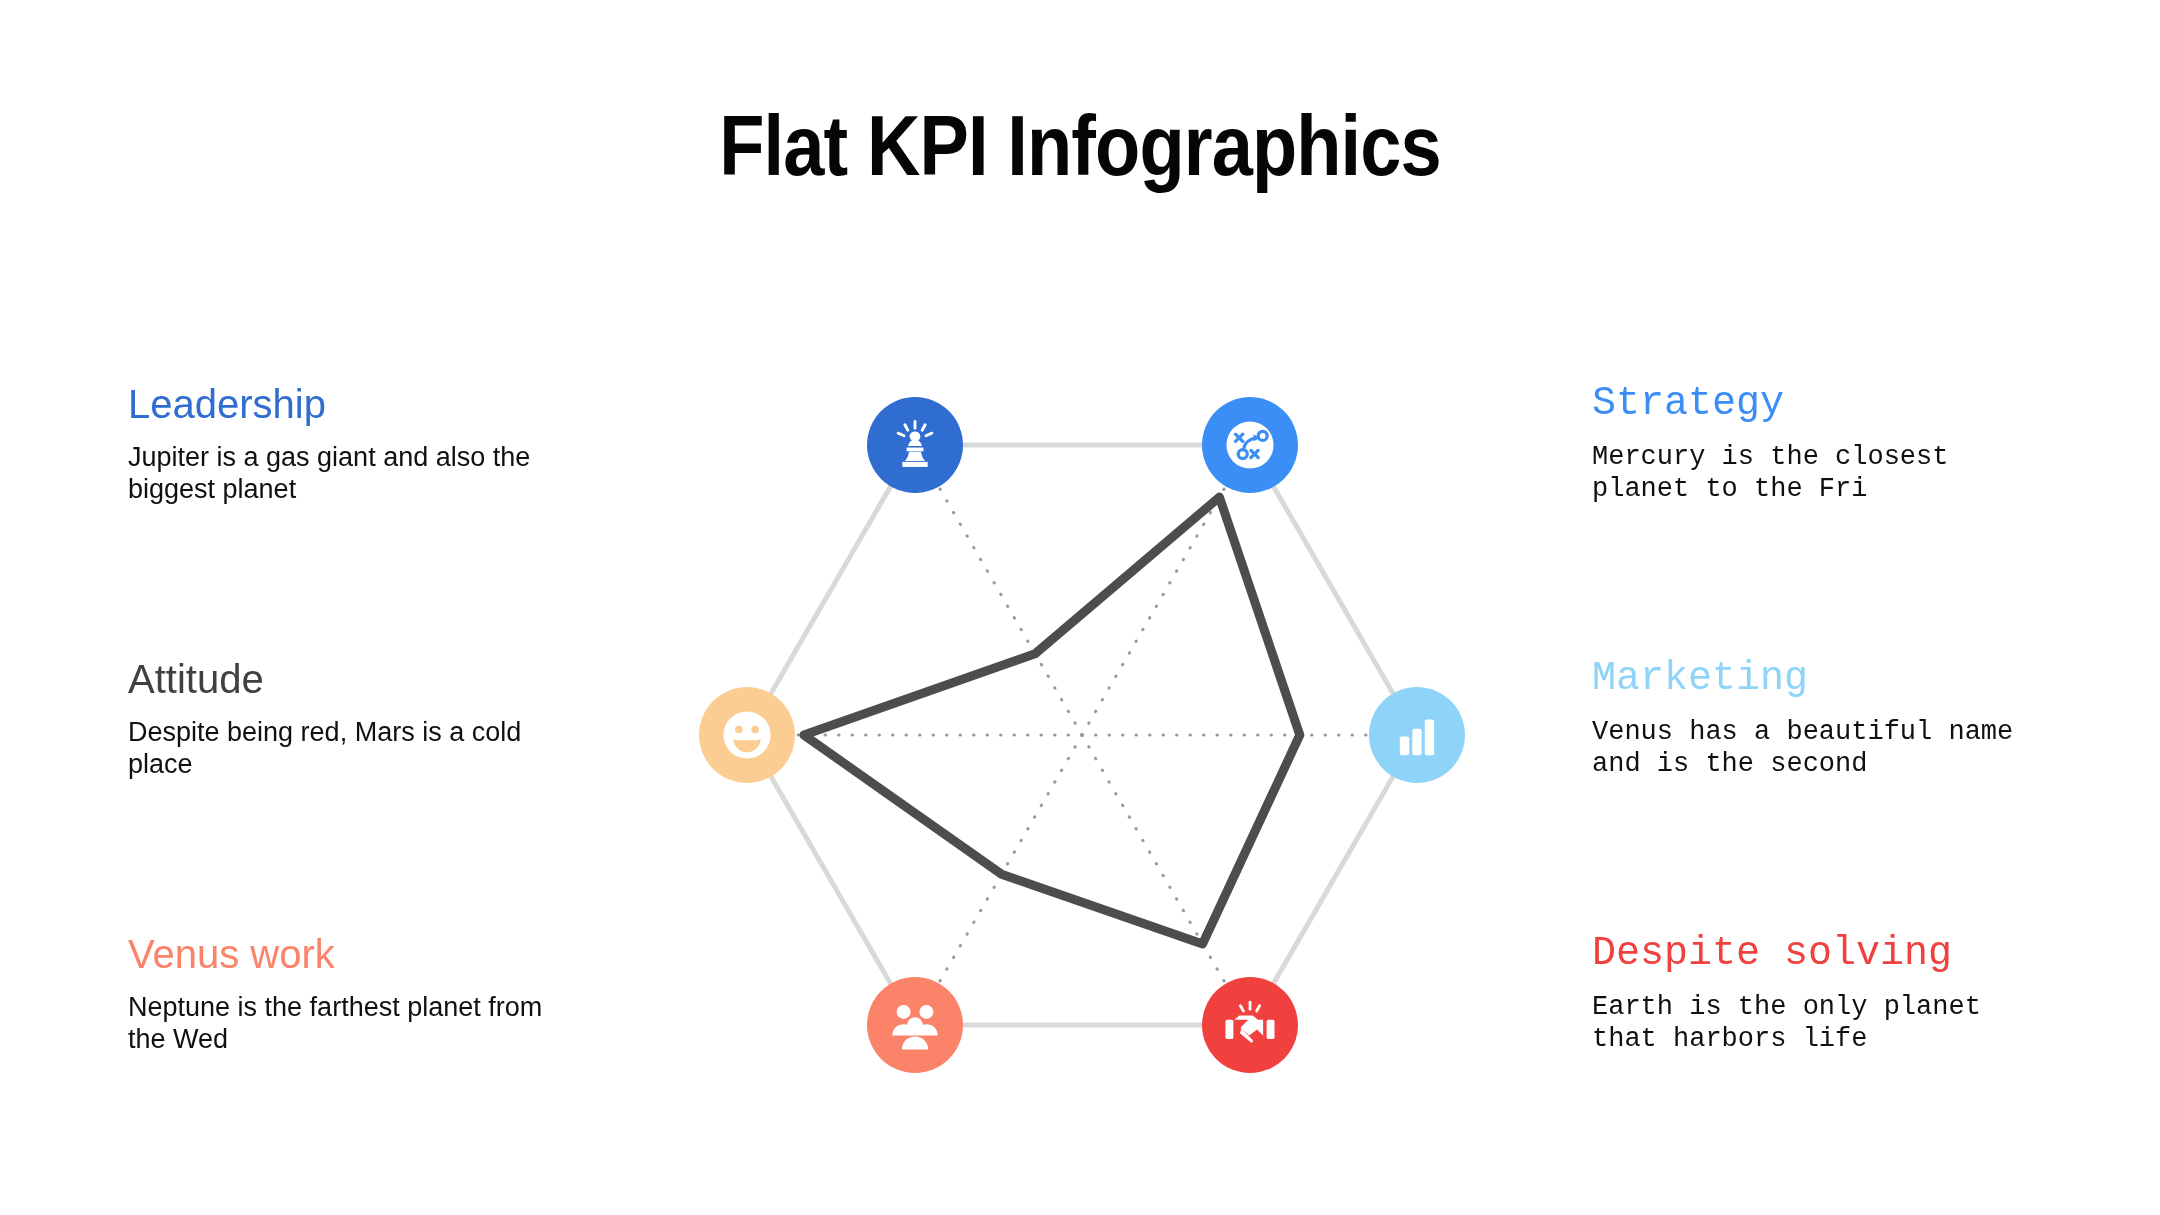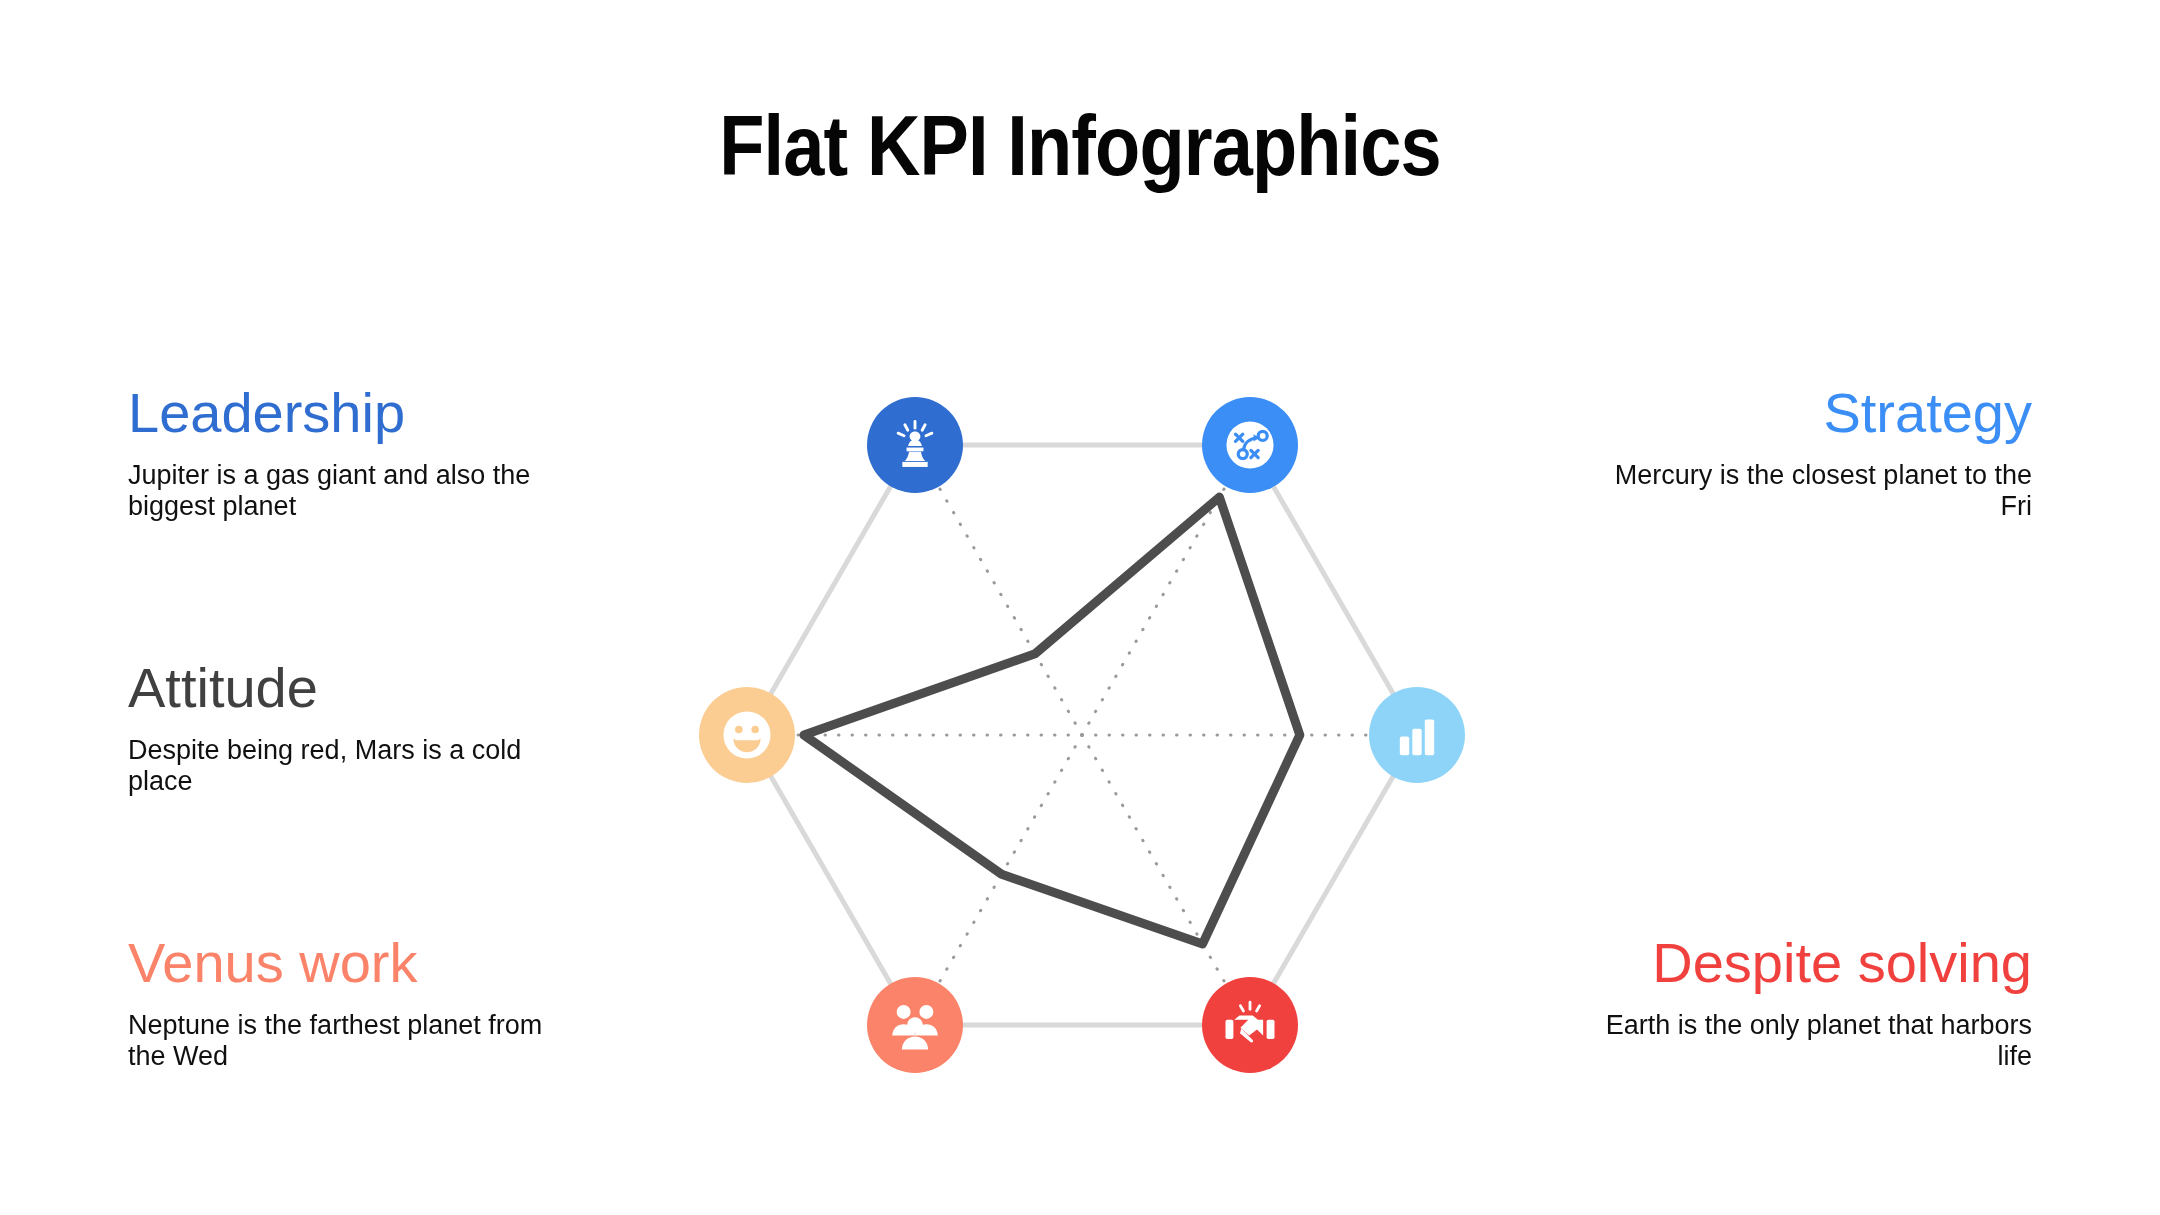--- a/index.html
+++ b/index.html
@@ -13,25 +13,25 @@
   .title{
     position:absolute;top:96px;left:0;width:2160px;
     text-align:center;
     font-size:86px;font-weight:bold;color:#050505;
     letter-spacing:-1px;
     transform:scaleX(0.86);
     transform-origin:center top;
     white-space:nowrap;
   }
   .col-left{left:128px;text-align:left;}
-  .col-right{right:128px;text-align:right;}
+  .col-right{right:128px;font-family:Liberation Mono, monospace;}
 
   .kpi-block{position:absolute;width:440px;}
   .kpi-head{
-    font-size:56px;font-weight:normal;line-height:1.1;
+    font-size:40px;font-weight:normal;line-height:1.1;
     margin:0 0 16px 0;white-space:nowrap;
   }
   .kpi-body{
     font-size:27px;line-height:1.18;color:#101010;margin:0;
   }
 
   .chart-wrap{position:absolute;left:610px;top:290px;width:945px;height:890px;}
   svg.radar{display:block;width:945px;height:890px;}
 
   .icon-node{position:absolute;width:96px;height:96px;border-radius:50%;
@@ -58,20 +58,24 @@
   <div class="kpi-block col-left" style="top:932px;">
     <div class="kpi-head" style="color:#fa8369;">Venus work</div>
     <div class="kpi-body">Neptune is the farthest planet from the Wed</div>
   </div>
 
   <div class="kpi-block col-right" style="top:382px;">
     <div class="kpi-head" style="color:#3b8ef5;">Strategy</div>
     <div class="kpi-body">Mercury is the closest planet to the Fri</div>
   </div>
 
+  <div class="kpi-block col-right" style="top:657px;">
+    <div class="kpi-head" style="color:#8ed4f8;">Marketing</div>
+    <div class="kpi-body">Venus has a beautiful name and is the second</div>
+  </div>
 
   <div class="kpi-block col-right" style="top:932px;">
     <div class="kpi-head" style="color:#f0413f;">Despite solving</div>
     <div class="kpi-body">Earth is the only planet that harbors life</div>
   </div>
 
   <div class="chart-wrap">
     <svg class="radar" viewBox="0 0 945 890">
       <g>
         <polygon id="hexOutline" fill="none" stroke="#d9d9d9" stroke-width="5" stroke-linejoin="round" points="639.5,154.9 807.0,445.0 639.5,735.1 304.5,735.1 137.0,445.0 304.5,154.9"></polygon>

